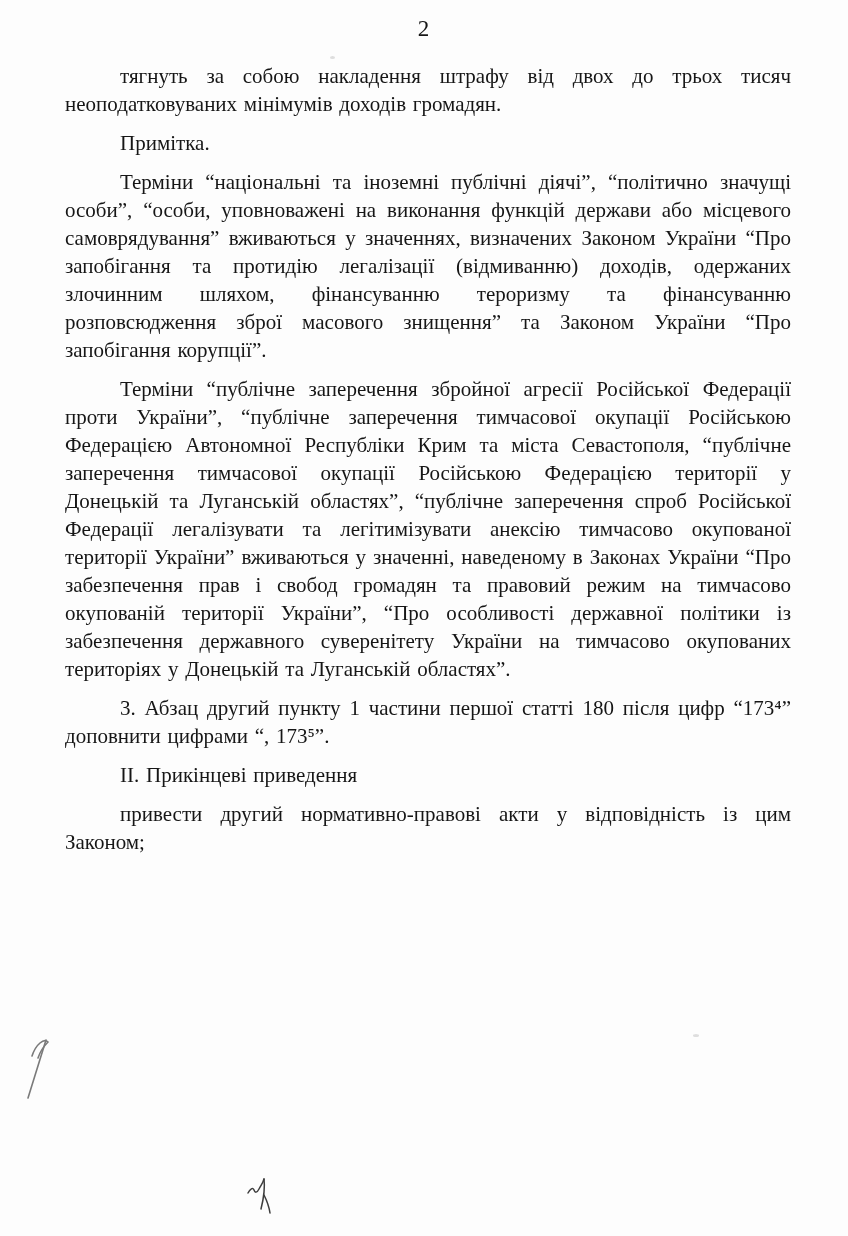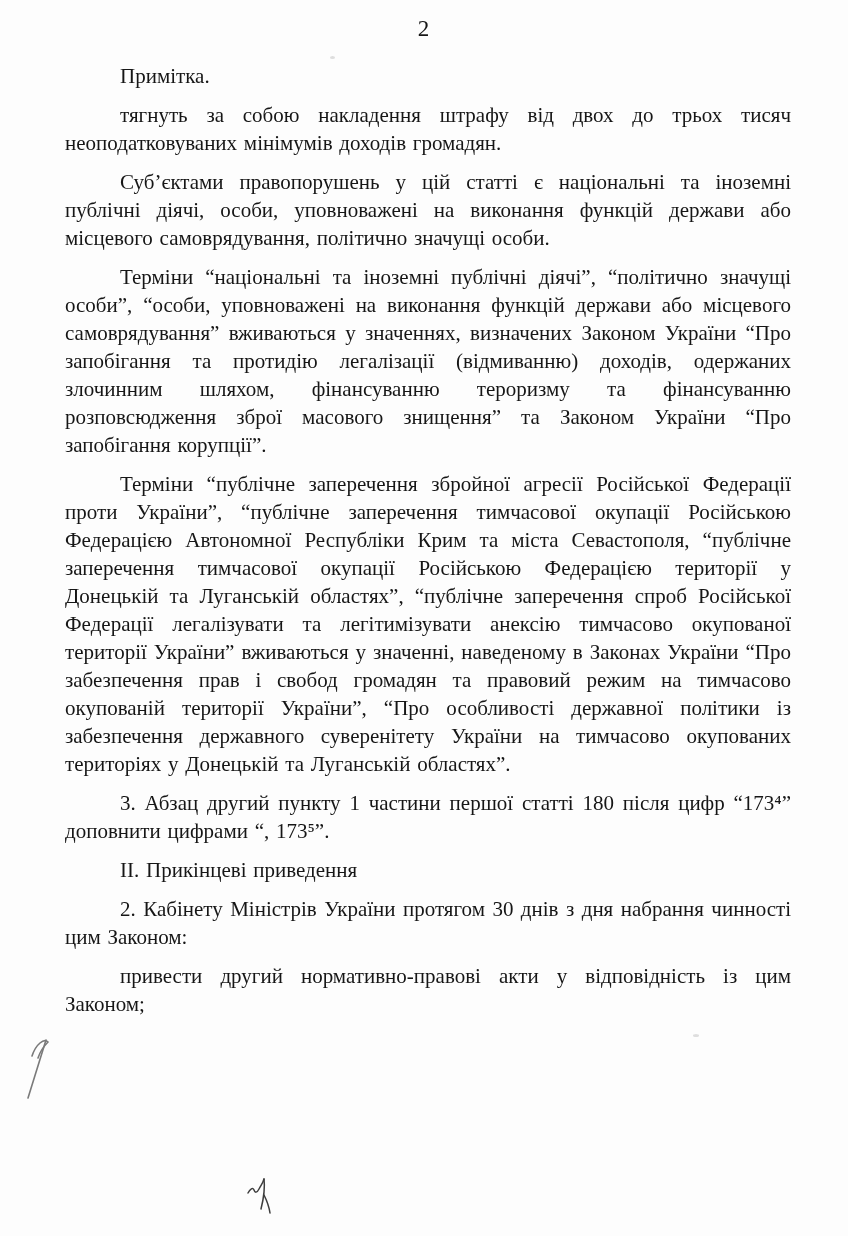--- a/index.html
+++ b/index.html
@@ -56,28 +56,26 @@
   }
 </style>
 </head>
 <body>
 
 <div class="page">
 
   <div class="page-number">2</div>
 
   <div class="content">
+    <p>тягнуть за собою накладення штрафу від двох до трьох тисяч неоподатковуваних мінімумів доходів громадян.</p>
     <p>Примітка.</p>
-    <p>тягнуть за собою накладення штрафу від двох до трьох тисяч неоподатковуваних мінімумів доходів громадян.</p>
-    <p>Суб’єктами правопорушень у цій статті є національні та іноземні публічні діячі, особи, уповноважені на виконання функцій держави або місцевого самоврядування, політично значущі особи.</p>
     <p>Терміни “національні та іноземні публічні діячі”, “політично значущі особи”, “особи, уповноважені на виконання функцій держави або місцевого самоврядування” вживаються у значеннях, визначених Законом України “Про запобігання та протидію легалізації (відмиванню) доходів, одержаних злочинним шляхом, фінансуванню тероризму та фінансуванню розповсюдження зброї масового знищення” та Законом України “Про запобігання корупції”.</p>
     <p>Терміни “публічне заперечення збройної агресії Російської Федерації проти України”, “публічне заперечення тимчасової окупації Російською Федерацією Автономної Республіки Крим та міста Севастополя, “публічне заперечення тимчасової окупації Російською Федерацією території у Донецькій та Луганській областях”, “публічне заперечення спроб Російської Федерації легалізувати та легітимізувати анексію тимчасово окупованої території України” вживаються у значенні, наведеному в Законах України “Про забезпечення прав і свобод громадян та правовий режим на тимчасово окупованій території України”, “Про особливості державної політики із забезпечення державного суверенітету України на тимчасово окупованих територіях у Донецькій та Луганській областях”.</p>
     <p>3. Абзац другий пункту 1 частини першої статті 180 після цифр “173⁴” доповнити цифрами “, 173⁵”.</p>
     <p>ІІ. Прикінцеві приведення</p>
-    <p>2. Кабінету Міністрів України протягом 30 днів з дня набрання чинності цим Законом:</p>
     <p>привести другий нормативно-правові акти у відповідність із цим Законом;</p>
 
   </div>
 
   <svg class="margin-mark" width="38" height="72" viewBox="0 0 38 72">
     <path d="M14 24 C18 12, 26 6, 30 10 C26 14, 22 20, 20 26" fill="none" stroke="#7a7a7a" stroke-width="1.6" stroke-linecap="round"></path>
     <path d="M28 8 L10 66" fill="none" stroke="#7a7a7a" stroke-width="1.6" stroke-linecap="round"></path>
   </svg>
 
   <svg class="sig-mark" width="40" height="44" viewBox="0 0 40 44">

